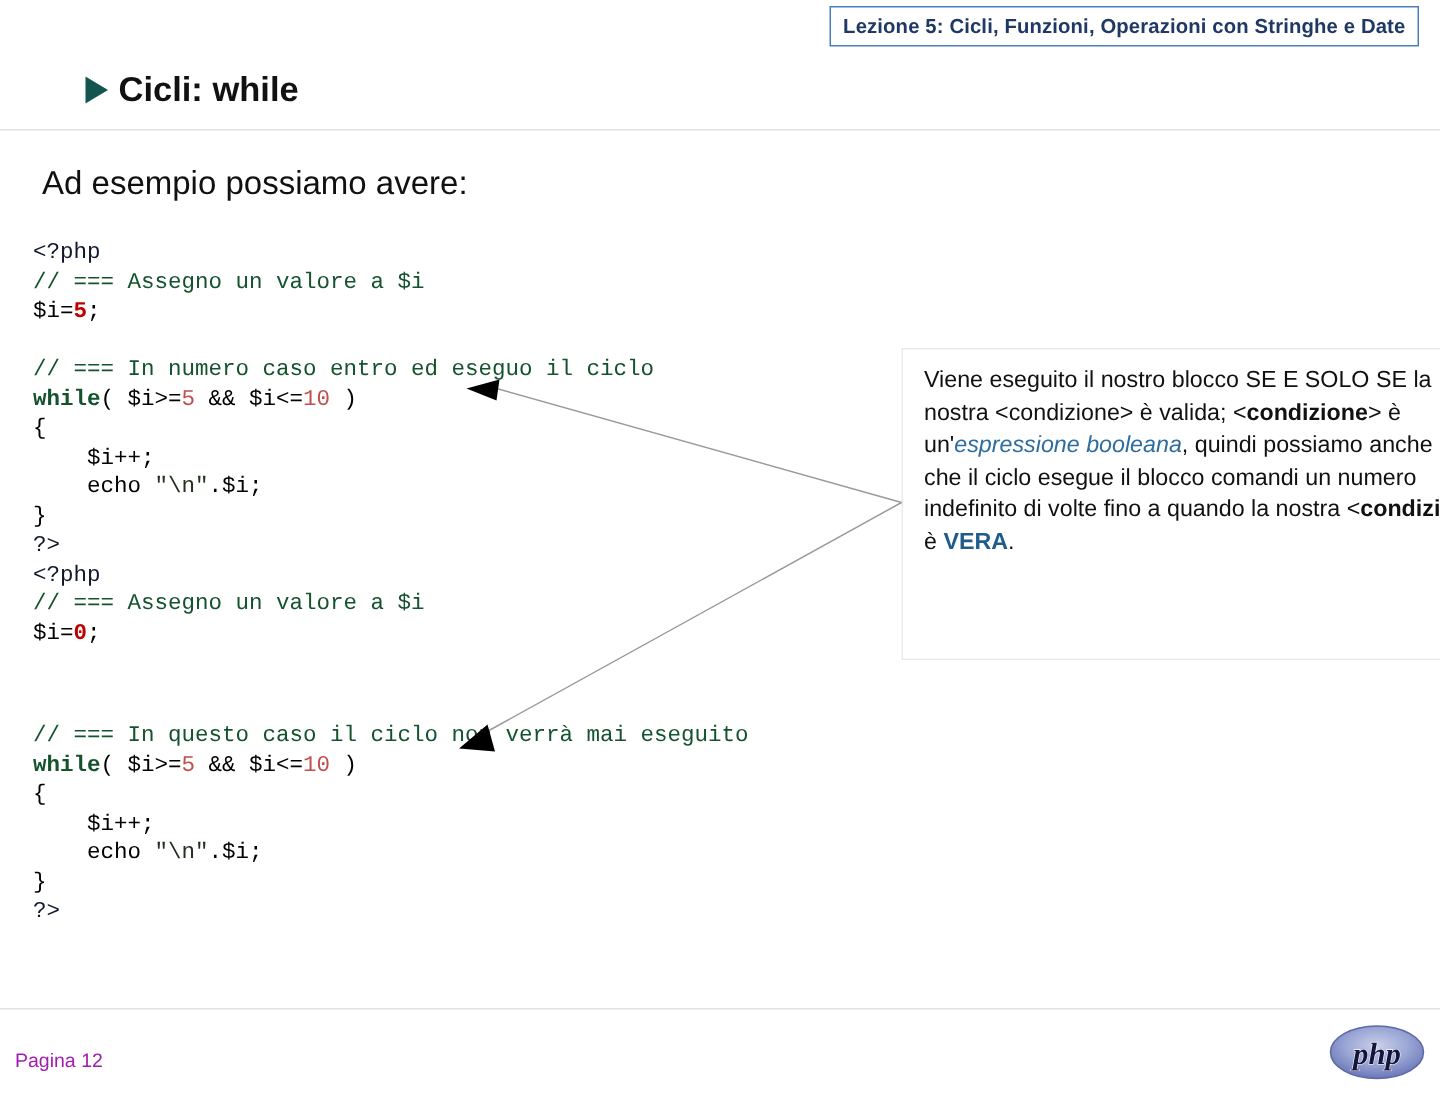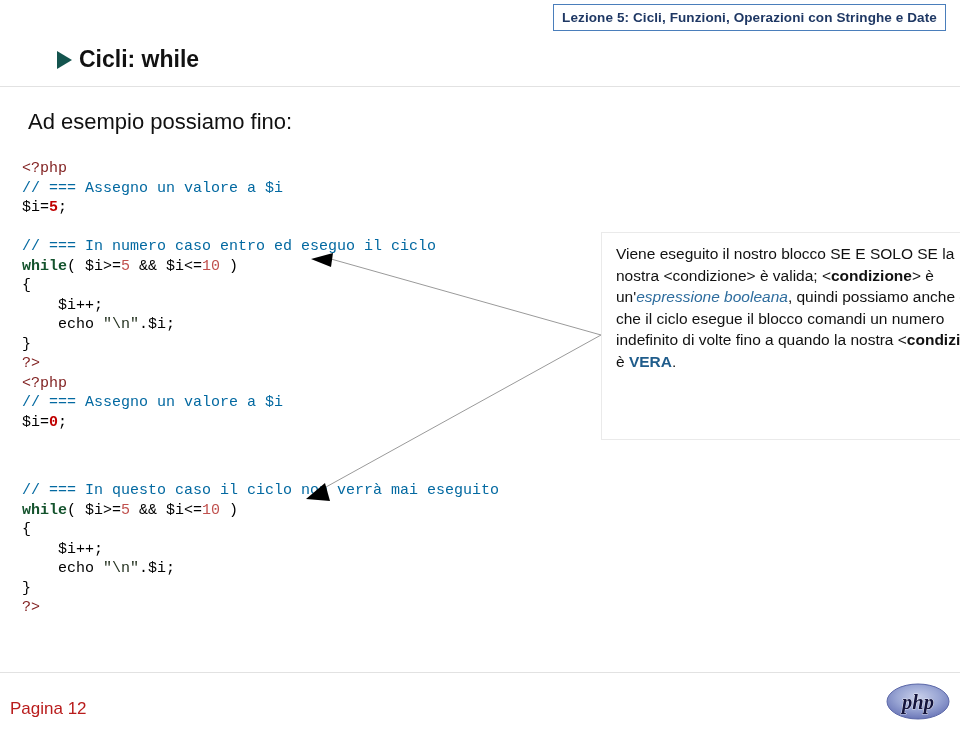--- a/index.html
+++ b/index.html
@@ -96,22 +96,22 @@
     left: 22px;
     font-family: "Liberation Mono", "DejaVu Sans Mono", monospace;
     font-size: 15px;
     line-height: 19.5px;
     white-space: pre;
     color: #000000;
   }
   #code-part-1 { top: 144px; }
   #code-part-2 { top: 466px; }
 
-  .tok-tag      { color: #7f1d1d; }
-  .tok-comment  { color: #0369a1; }
+  .tok-tag      { color: #0f172a; }
+  .tok-comment  { color: #14532d; }
   .tok-kw       { color: #14532d; font-weight: bold; }
   .tok-num      { color: #c00000; font-weight: bold; }
   .tok-num2     { color: #c0504d; }
   .tok-fn       { color: #000000; }
   .tok-str      { color: #23311f; }
   .tok-plain    { color: #000000; }
 
   
   .callout {
     position: absolute;
@@ -147,22 +147,22 @@
     width: 960px;
     height: 731px;
     pointer-events: none;
   }
 
   
   .footer-page {
     position: absolute;
     top: 699px;
     left: 10px;
-    font-size: 17px;
-    color: #b91c1c;
+    font-size: 13px;
+    color: #a21caf;
   }
   .php-logo {
     position: absolute;
     top: 683px;
     left: 886px;
     width: 64px;
     height: 37px;
   }
 </style>
 </head>
@@ -172,21 +172,21 @@
   <span class="header-banner-text">Lezione 5: Cicli, Funzioni, Operazioni con Stringhe e Date</span>
 </div>
 
 <div class="slide-title-row">
   <span class="title-bullet"></span>
   <span class="slide-title-text">Cicli: while</span>
 </div>
 
 <div class="rule-top"></div>
 
-<div class="subtitle">Ad esempio possiamo fino:</div>
+<div class="subtitle">Ad esempio possiamo avere:</div>
 
 <pre class="code-block" id="code-part-1"><span class="tok-tag">&lt;?php</span>
 <span class="tok-comment">// === Assegno un valore a $i</span>
 <span class="tok-plain">$i=</span><span class="tok-num">5</span><span class="tok-plain">;</span>
 
 <span class="tok-comment">// === In numero caso entro ed eseguo il ciclo</span>
 <span class="tok-kw">while</span><span class="tok-plain">( $i&gt;=</span><span class="tok-num2">5</span><span class="tok-plain"> &amp;&amp; $i&lt;=</span><span class="tok-num2">10</span><span class="tok-plain"> )</span>
 <span class="tok-plain">{</span>
 <span class="tok-plain">    $i++;</span>
 <span class="tok-plain">    </span><span class="tok-fn">echo</span> <span class="tok-str">"\n"</span><span class="tok-plain">.$i;</span>

